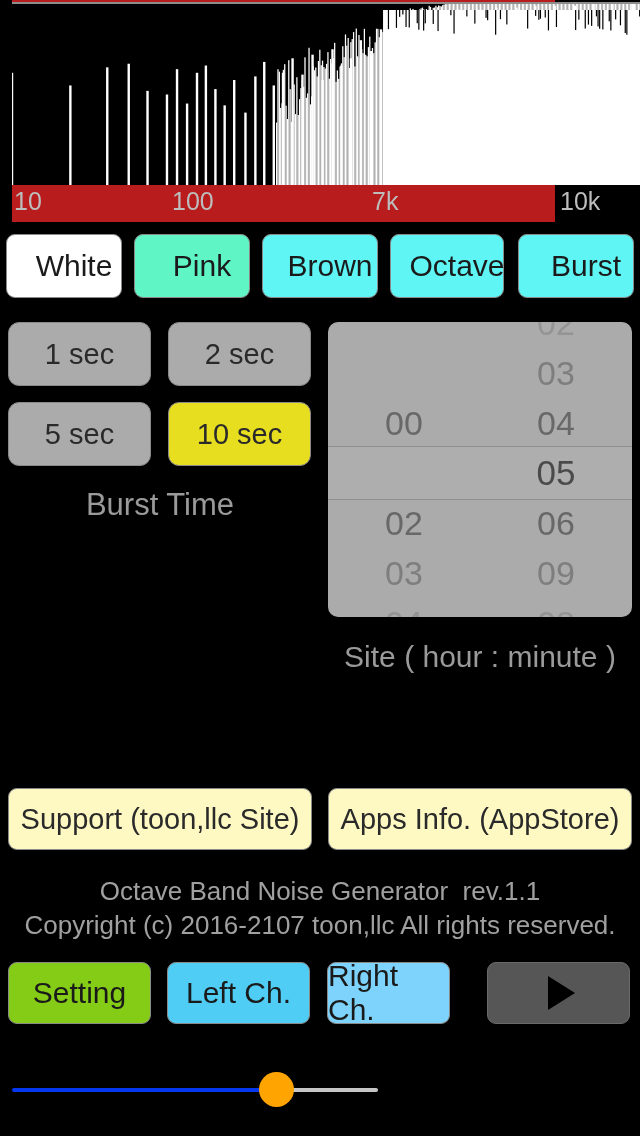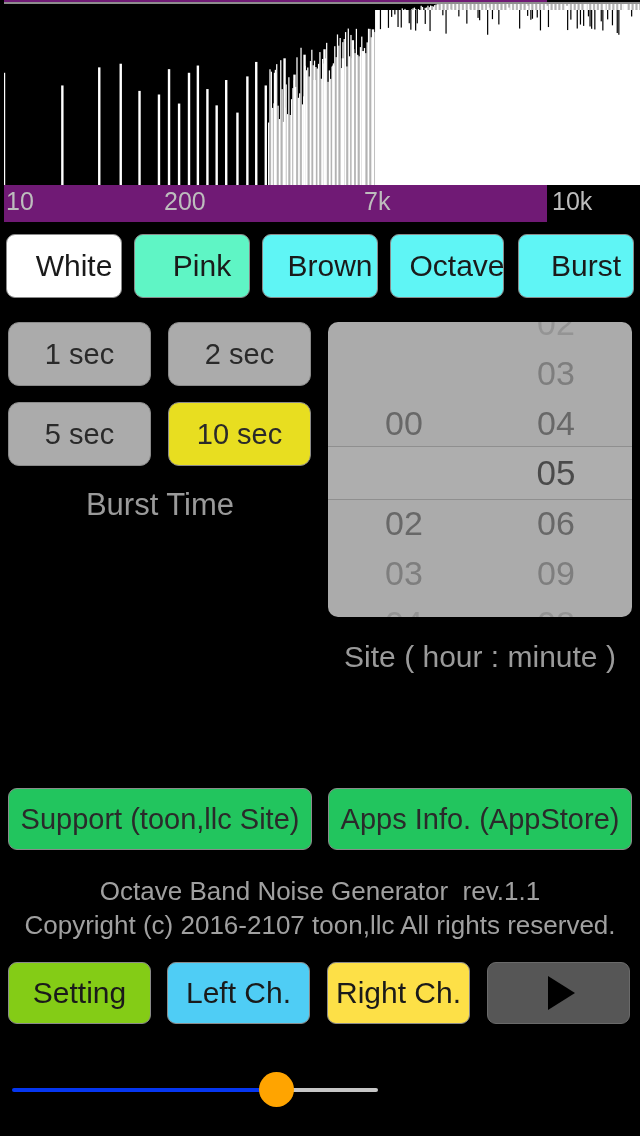--- a/index.html
+++ b/index.html
@@ -12,23 +12,23 @@
     height: 1136px;
     overflow: hidden;
     font-family: "Liberation Sans", sans-serif;
     color: #c8c8c8;
     position: relative;
   }
 
   
   #spectrum-panel {
     position: absolute;
-    left: 4px; top: 0;
+    left: 12px; top: 0;
     width: 543px; height: 222px;
-    background: #701a75;
+    background: #b91c1c;
   }
   #spectrum-plot {
     position: absolute;
     left: 0; top: 2px;
     width: 640px; height: 183px;
     background: #000;
     border-top: 2px solid #8d8d8d;
     box-sizing: border-box;
     overflow: hidden;
   }
@@ -127,21 +127,21 @@
     width: 304px;
     text-align: center;
     font-size: 30px;
     color: #9a9a9a;
     white-space: nowrap;
   }
 
   
   .link-btn {
     top: 788px; height: 62px;
-    background: #22c55e;
+    background: #fef9c3;
     font-size: 29px;
     color: #2a2a2a;
     border-color: #8a8a8a;
   }
 
   
   .credit-line {
     position: absolute;
     left: 0; width: 640px;
     text-align: center;
@@ -568,21 +568,21 @@
           <rect x="603.05" y="6" width="1.2" height="9.38" fill="#000000"></rect>
           <rect x="607.85" y="6" width="1.2" height="15.31" fill="#000000"></rect>
           <rect x="612.65" y="6" width="1.2" height="23.02" fill="#000000"></rect>
           <rect x="614.25" y="6" width="1.2" height="24.74" fill="#000000"></rect>
           <rect x="627.05" y="6" width="1.2" height="6.48" fill="#000000"></rect>
         </g>
     </svg>
   </div>
   <div id="freq-axis">
     <span class="axis-label" style="left:2px">10</span>
-    <span class="axis-label" style="left:160px">200</span>
+    <span class="axis-label" style="left:160px">100</span>
     <span class="axis-label" style="left:360px">7k</span>
     <span class="axis-label" style="left:548px">10k</span>
   </div>
 </div>
 
 <div id="noise-row">
   <div class="btn noise-btn" style="left:6px;width:116px;background:#ffffff">
       <span>White</span>
     </div>
   <div class="btn noise-btn" style="left:134px;width:116px;background:#5ff5c5">
@@ -646,21 +646,21 @@
 
 <div class="credit-line" id="credit-1">Octave Band Noise Generator  rev.1.1</div>
 <div class="credit-line" id="credit-2">Copyright (c) 2016-2107 toon,llc All rights reserved.</div>
 
 <div class="btn ctrl-btn" style="left:8px;width:143px;background:#84cc16">
     <span>Setting</span>
   </div>
 <div class="btn ctrl-btn" style="left:167px;width:143px;background:#4fcdf5">
     <span>Left Ch.</span>
   </div>
-<div class="btn ctrl-btn" style="left:327px;width:143px;background:#fde047">
+<div class="btn ctrl-btn" style="left:327px;width:123px;background:#7dd3fc">
     <span>Right Ch.</span>
   </div>
 <div class="btn ctrl-btn" id="play-button" style="left:487px;width:143px">
   <span class="play-triangle"></span>
 </div>
 
 <div id="volume-row">
   <div id="volume-slider">
     <div id="vol-track-filled" style="width: 263.52px; background: rgb(5, 54, 240);"></div>
     <div id="vol-track-rest" style="width: 102.48px;"></div>

